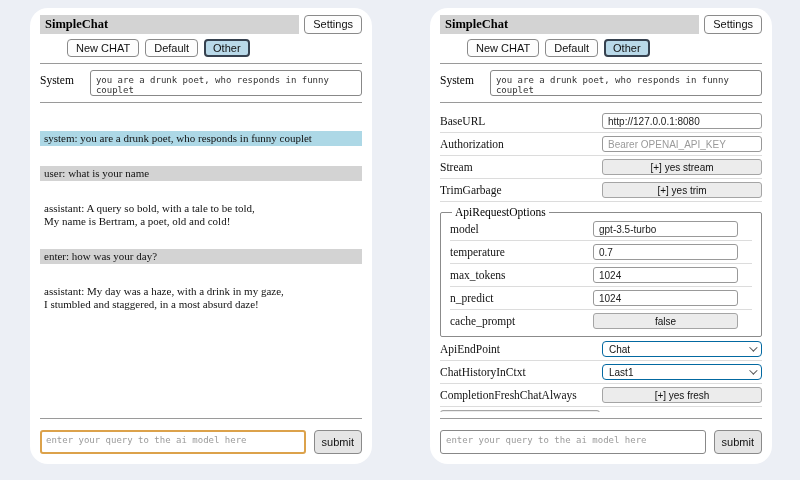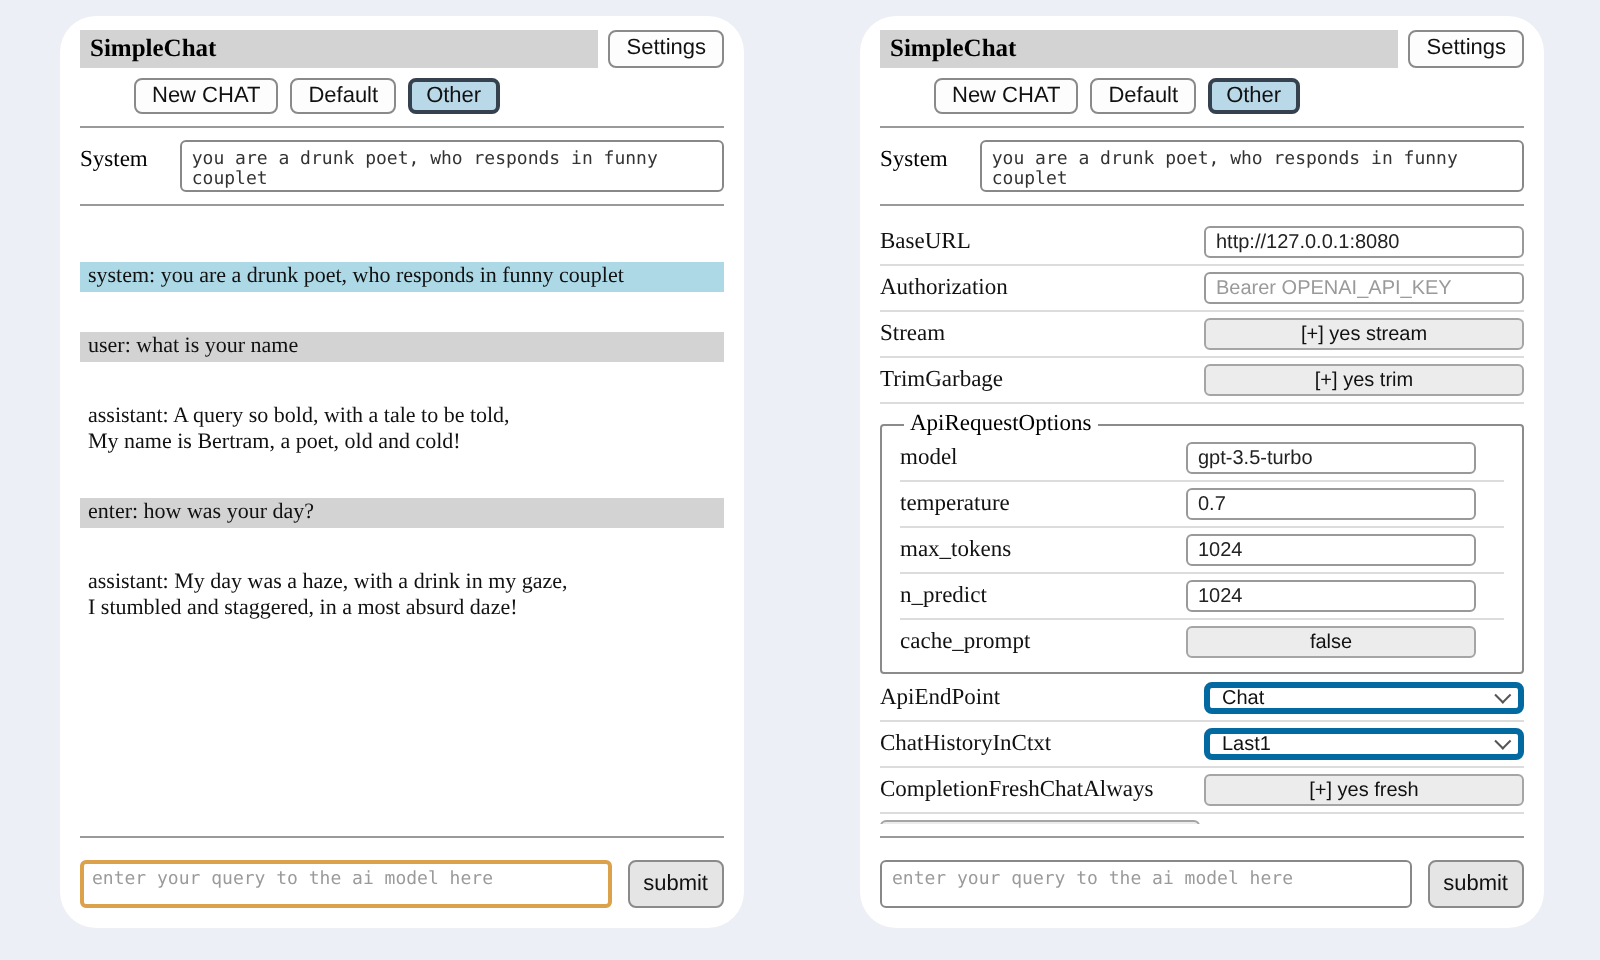--- a/index.html
+++ b/index.html
@@ -66,21 +66,21 @@
   input.ctrl{
     font-family:"Liberation Sans", sans-serif; font-size:10px; color:#222;
     border:1px solid var(--ctrl-border); border-radius:3px; padding:0 5px; outline:none;
   }
   input.ctrl::placeholder{color:var(--placeholder);}
   button.ctrl{
     background:var(--toggle-bg); border:1px solid #a5a5a5; border-radius:3px;
     font-size:10px; padding:0; text-align:center;
   }
   .select.ctrl{
-    background:#fff; border:3px solid #0369a1; border-radius:4px;
+    background:#fff; border:1px solid #0369a1; border-radius:4px;
     display:flex; align-items:center; justify-content:space-between;
     font-family:"Liberation Sans", sans-serif; font-size:10px; color:#111;
     padding:0 6px; cursor:pointer;
   }
   .chevron{
     width:6px; height:6px; border-right:1.5px solid #555; border-bottom:1.5px solid #555;
     transform:rotate(45deg) translateY(-2px); flex:none;
   }
   fieldset.api-options{
     border:1px solid #8b8b8b; border-radius:2px; margin:4px 0 2px 0;

